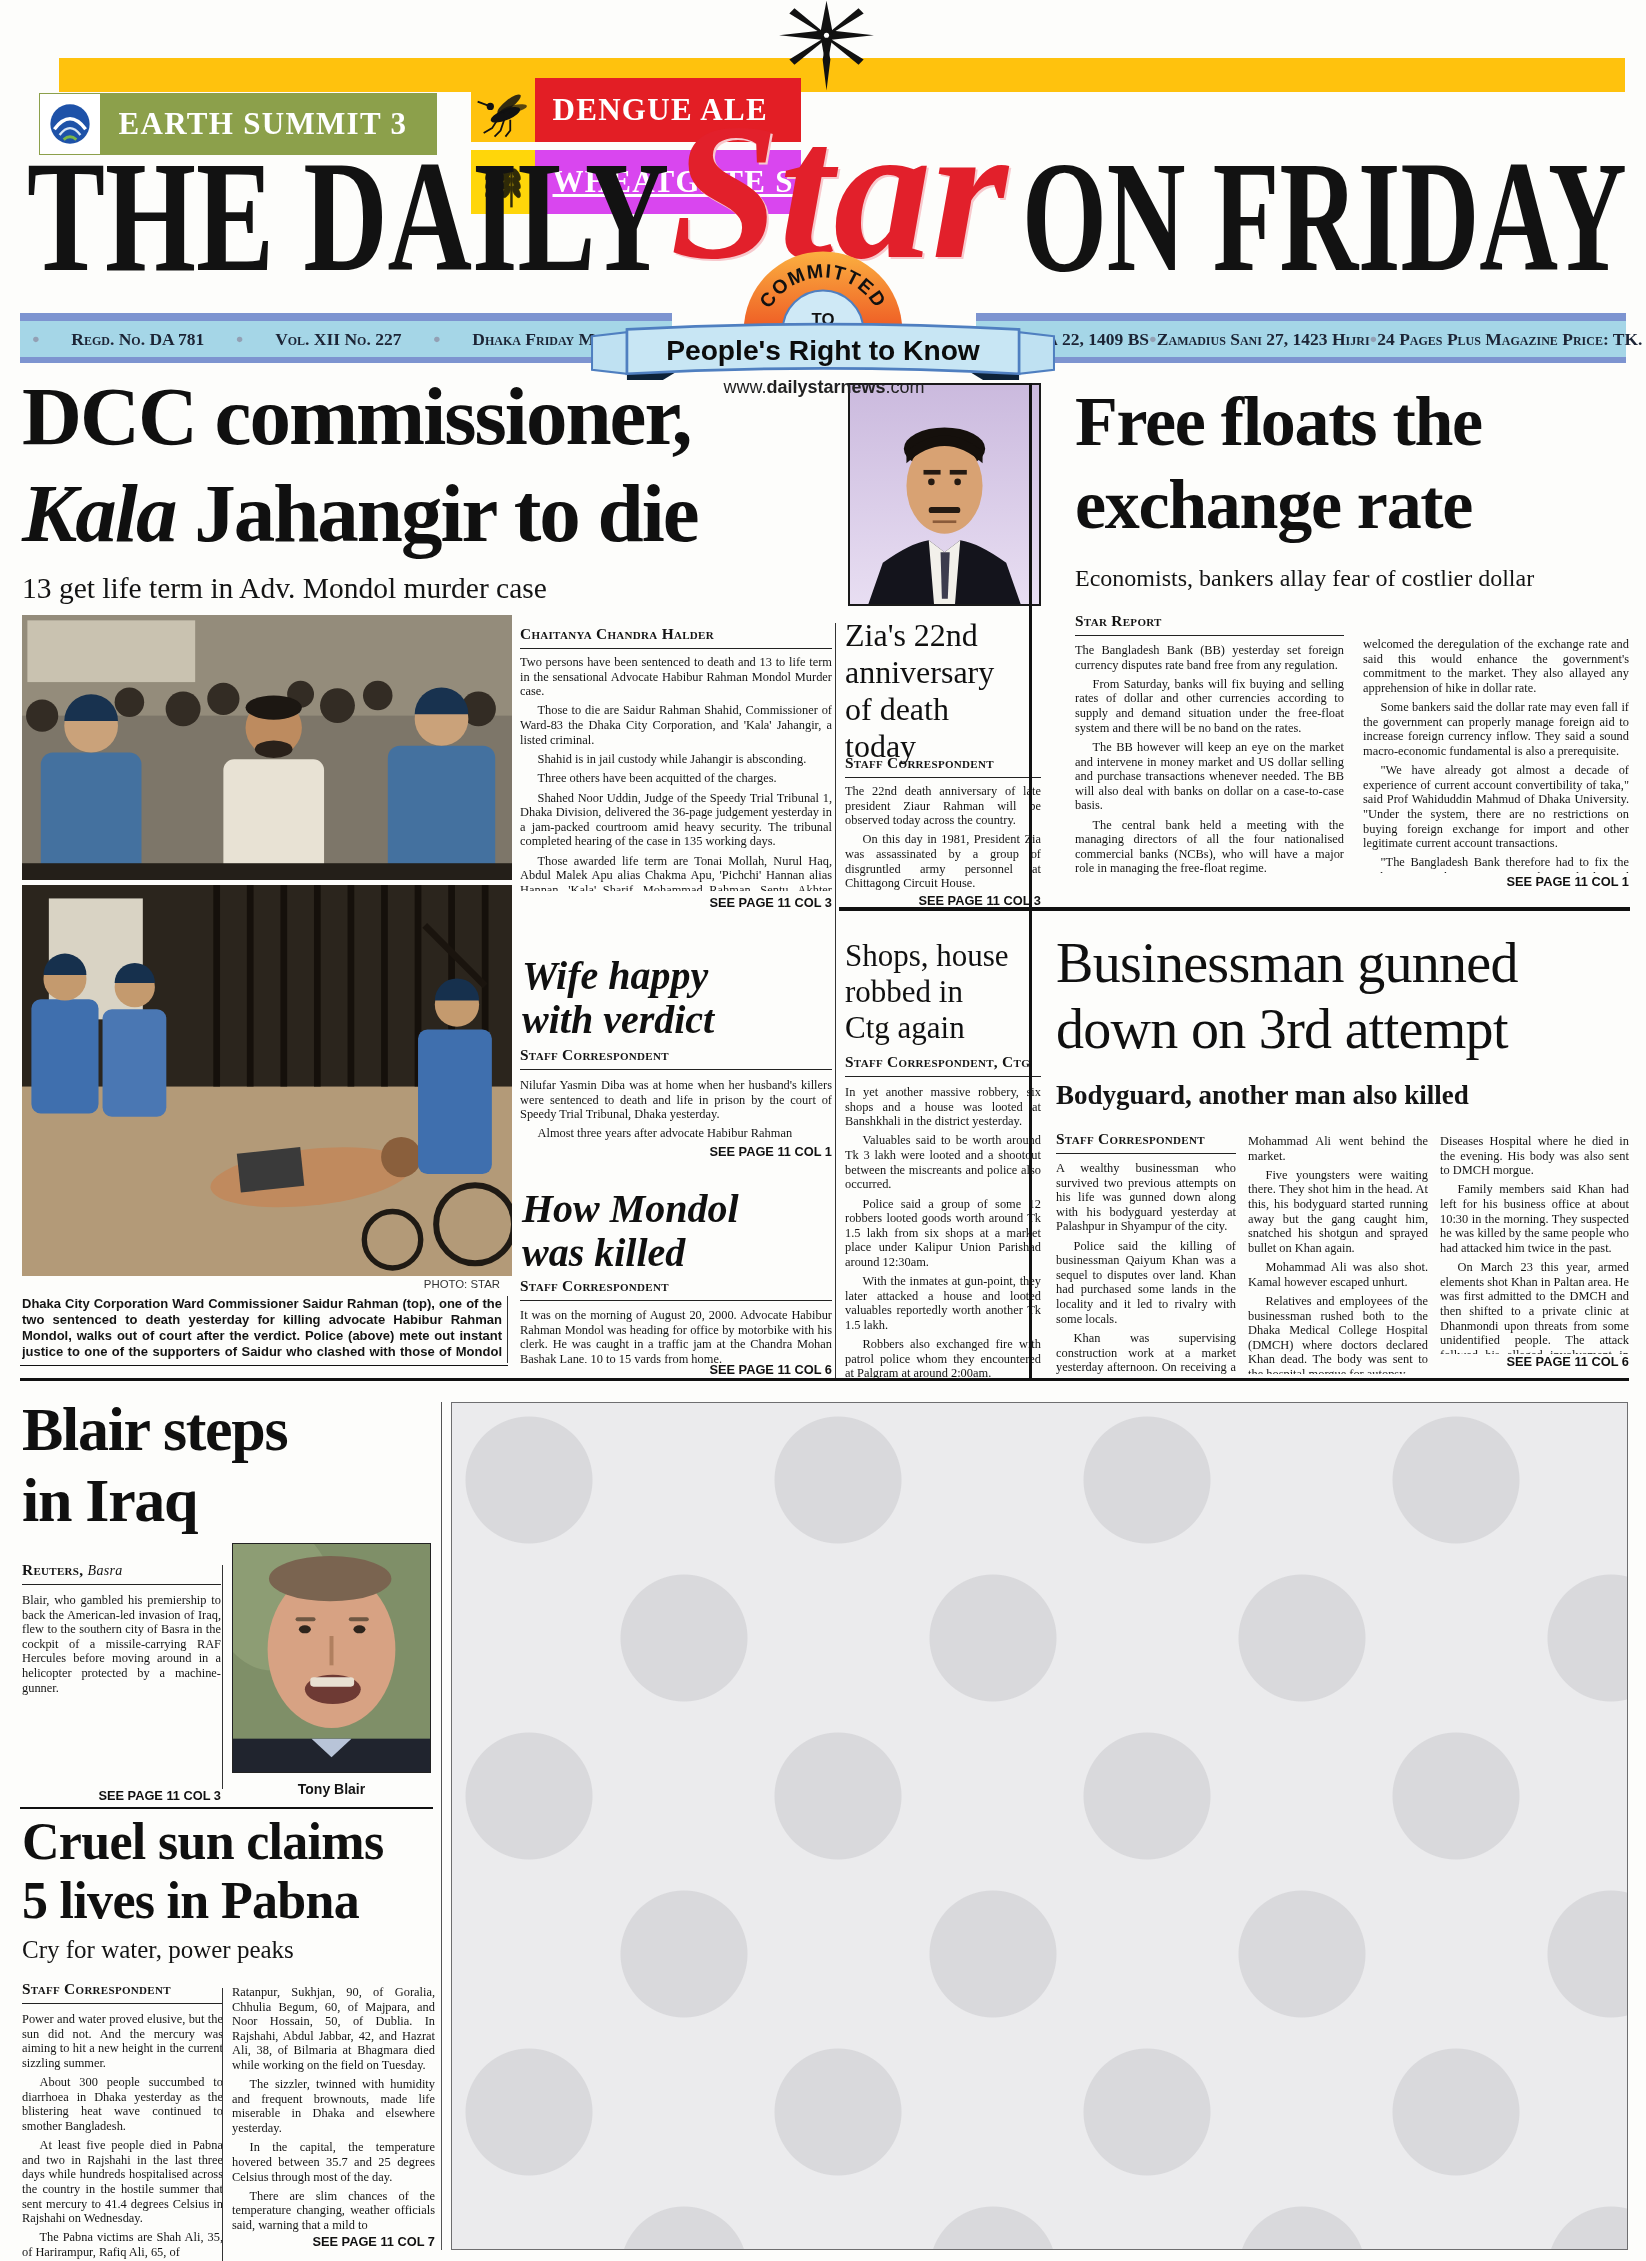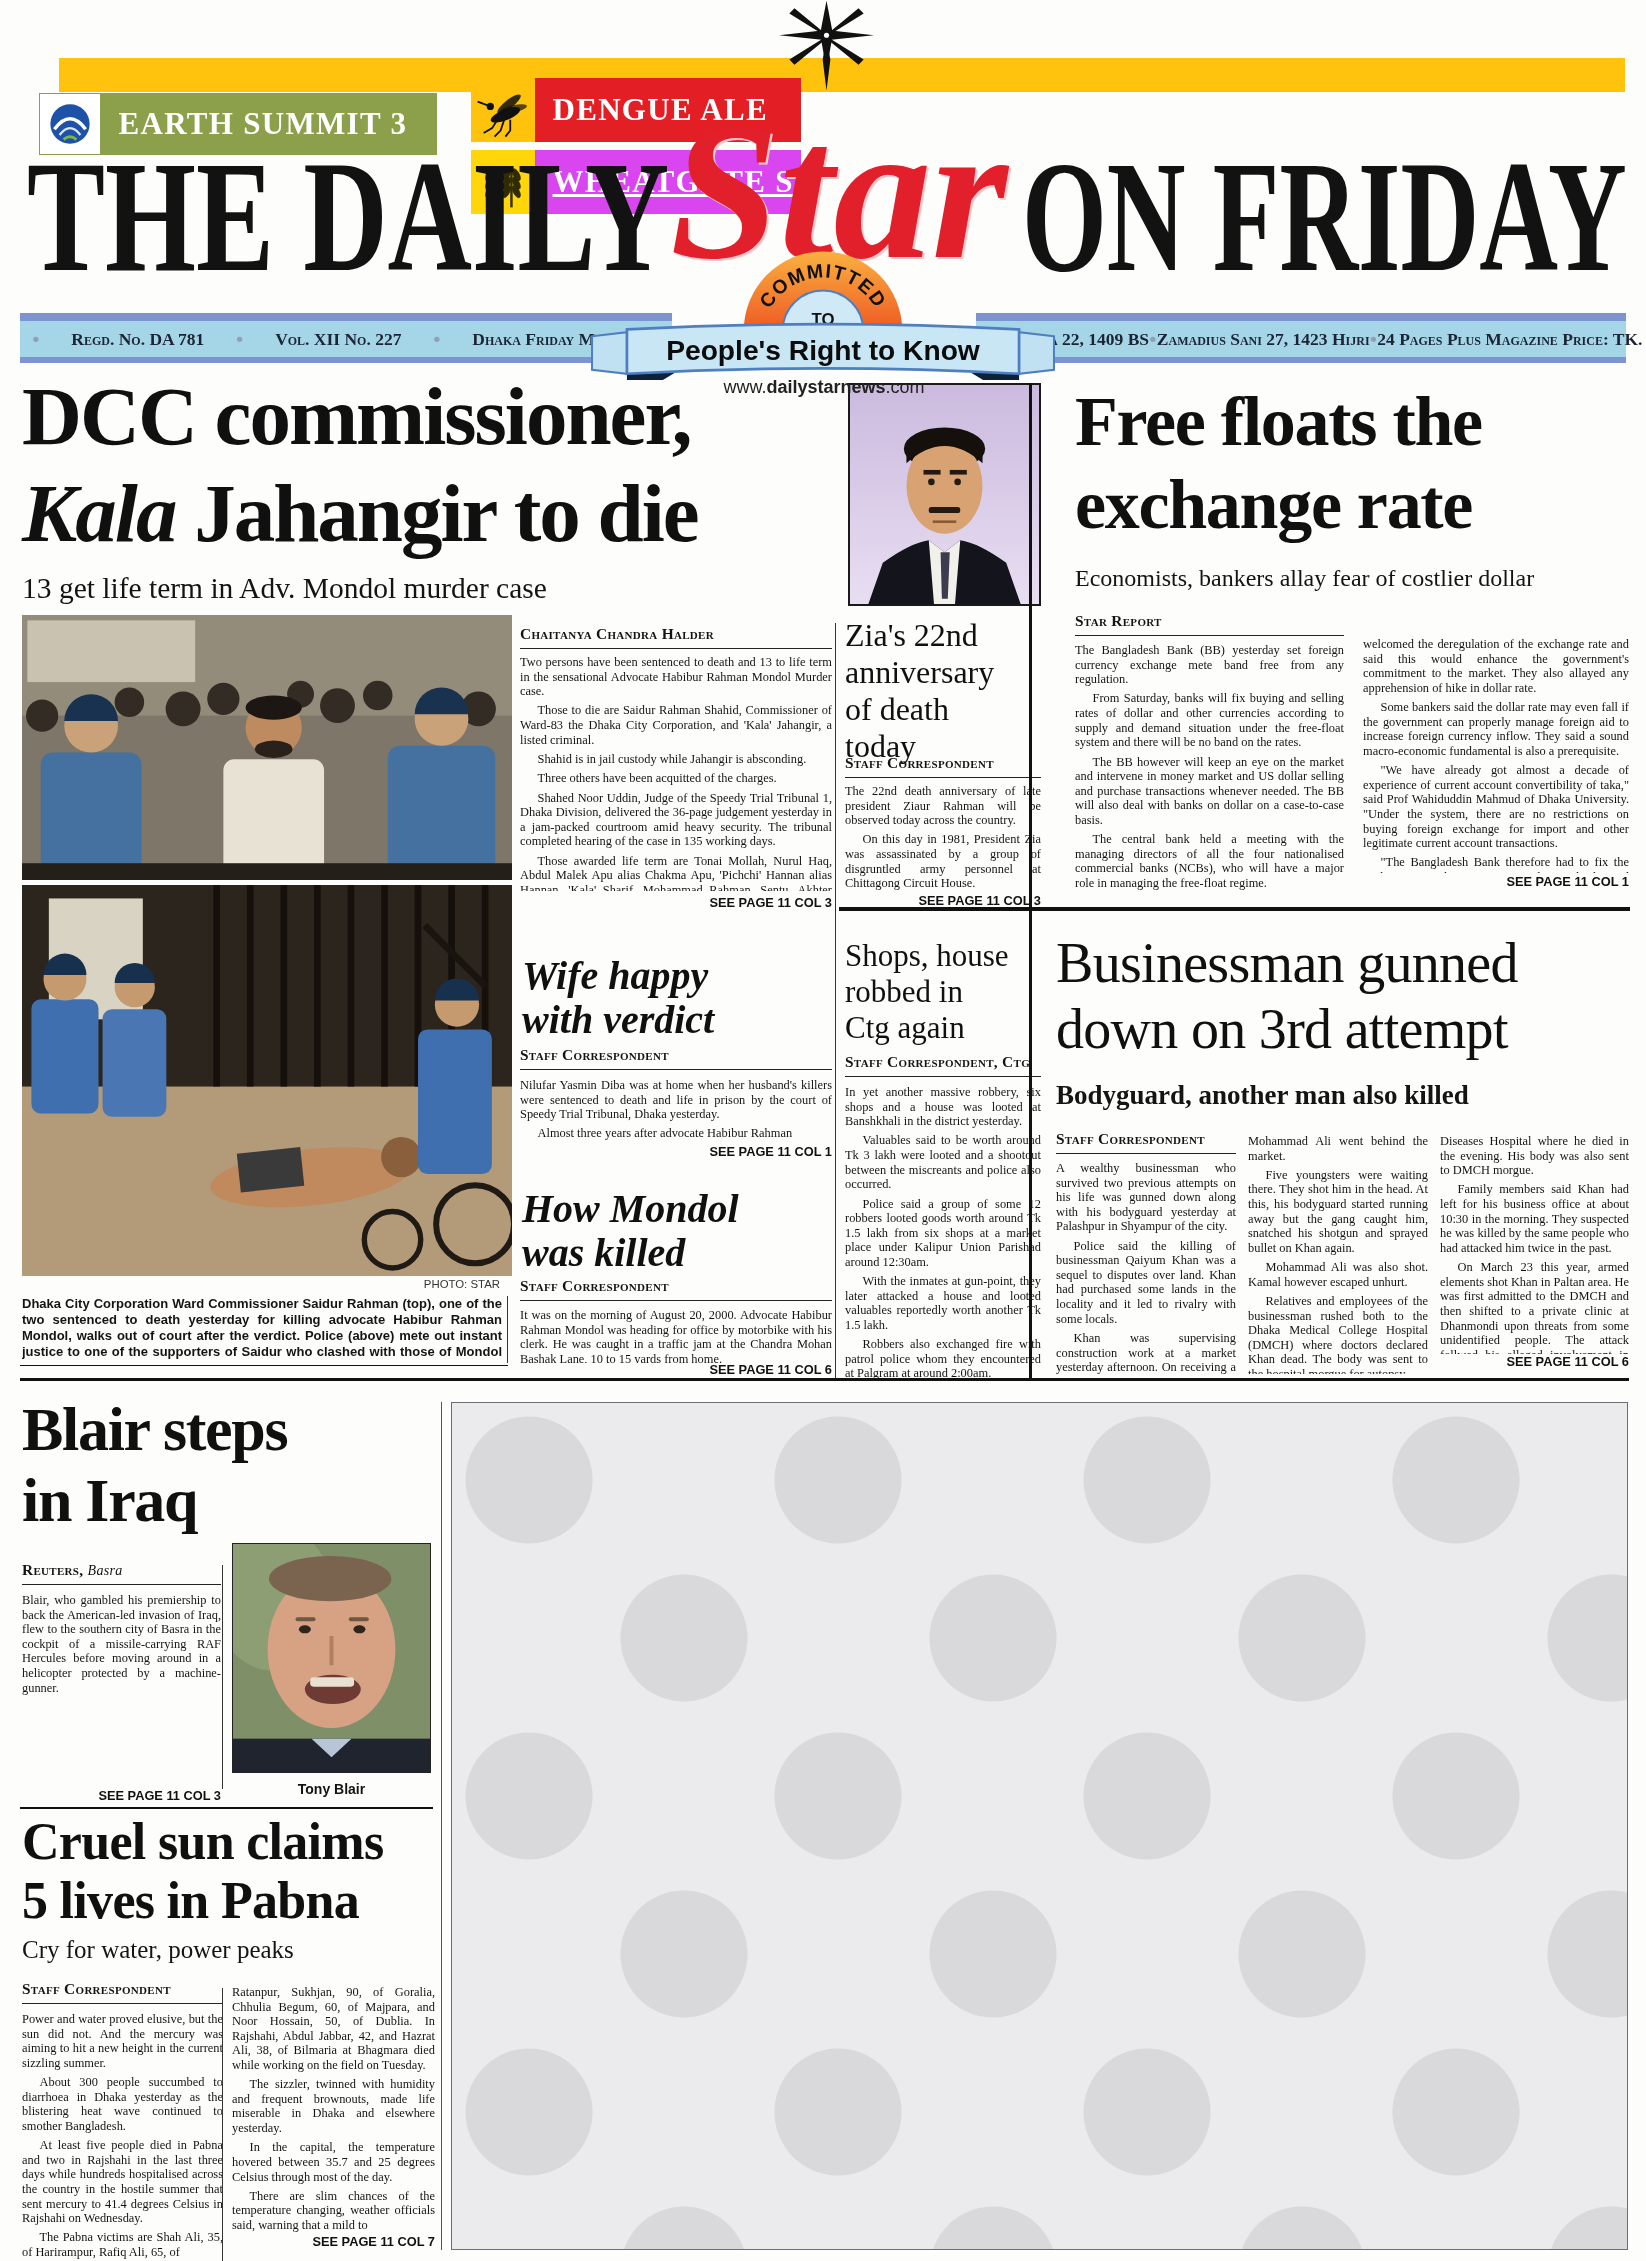--- a/index.html
+++ b/index.html
@@ -412,21 +412,21 @@
     <p data-name="paragraph">Robbers also exchanged fire with patrol police whom they encountered at Palgram at around 2:00am.</p>
   </div>
 
   <div id="hl-free" class="abs hl" data-name="headline-free-floats">
     <div class="l" data-name="headline-line">Free floats the</div>
     <div class="l" data-name="headline-line">exchange rate</div>
   </div>
   <div id="sub-free" class="abs" data-name="subhead-free-floats">Economists, bankers allay fear of costlier dollar</div>
   <div id="byline-free" class="abs byline" data-name="byline-free-floats">Star Report</div>
   <div id="body-free1" class="abs body" data-name="article-body-free-col1">
-    <p data-name="paragraph">The Bangladesh Bank (BB) yesterday set foreign currency exchange mete band free from any regulation.</p>
+    <p data-name="paragraph">The Bangladesh Bank (BB) yesterday set foreign currency disputes rate band free from any regulation.</p>
     <p data-name="paragraph">From Saturday, banks will fix buying and selling rates of dollar and other currencies according to supply and demand situation under the free-float system and there will be no band on the rates.</p>
     <p data-name="paragraph">The BB however will keep an eye on the market and intervene in money market and US dollar selling and purchase transactions whenever needed. The BB will also deal with banks on dollar on a case-to-case basis.</p>
     <p data-name="paragraph">The central bank held a meeting with the managing directors of all the four nationalised commercial banks (NCBs), who will have a major role in managing the free-float regime.</p>
 
   </div>
   <div id="body-free2" class="abs body" data-name="article-body-free-col2">
     <p data-name="paragraph">welcomed the deregulation of the exchange rate and said this would enhance the government's commitment to the market. They also allayed any apprehension of hike in dollar rate.</p>
     <p data-name="paragraph">Some bankers said the dollar rate may even fall if the government can properly manage foreign aid to increase foreign currency inflow. They said a sound macro-economic fundamental is also a prerequisite.</p>
     <p data-name="paragraph">"We have already got almost a decade of experience of current account convertibility of taka," said Prof Wahiduddin Mahmud of Dhaka University. "Under the system, there are no restrictions on buying foreign exchange for import and other legitimate current account transactions.</p>
     <p data-name="paragraph">"The Bangladesh Bank therefore had to fix the exchange rate taking into account the supply-demand situation in the forex market as reflected</p>

